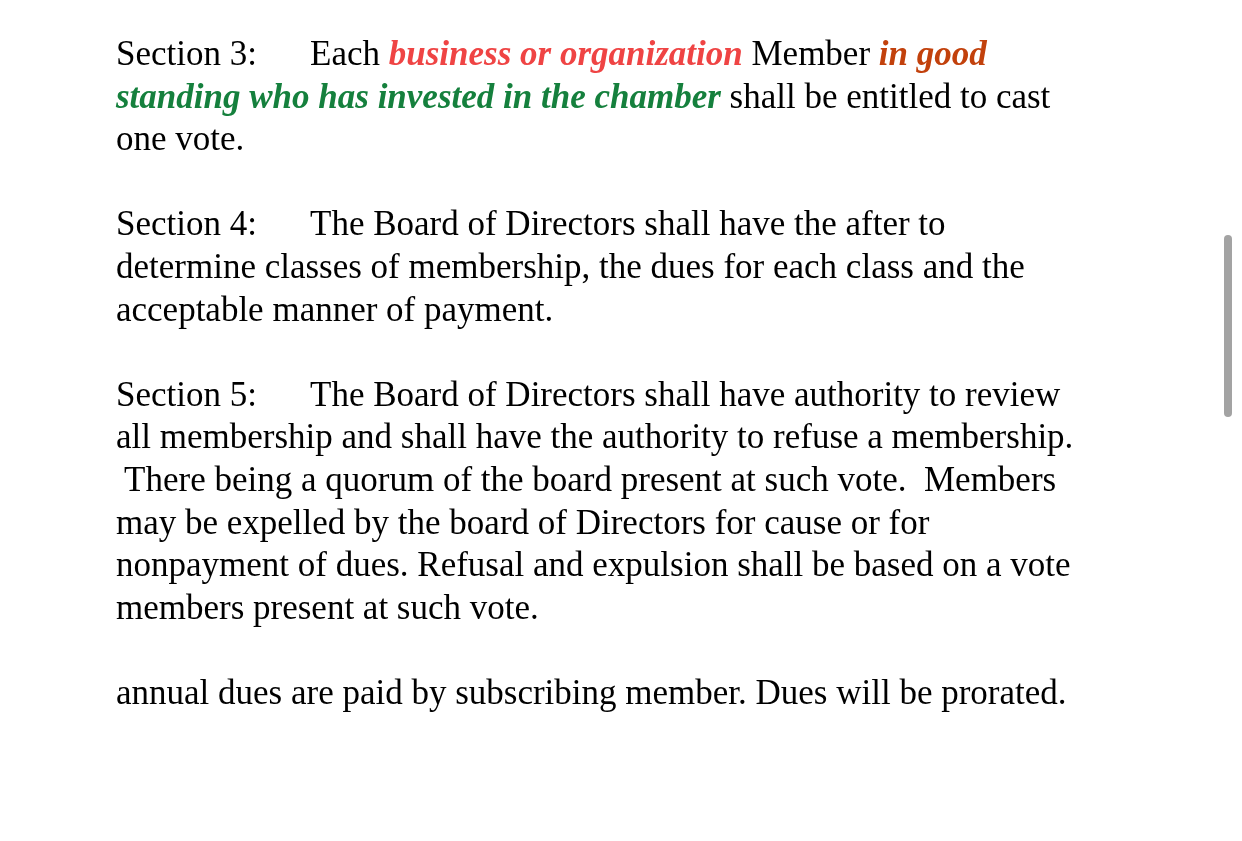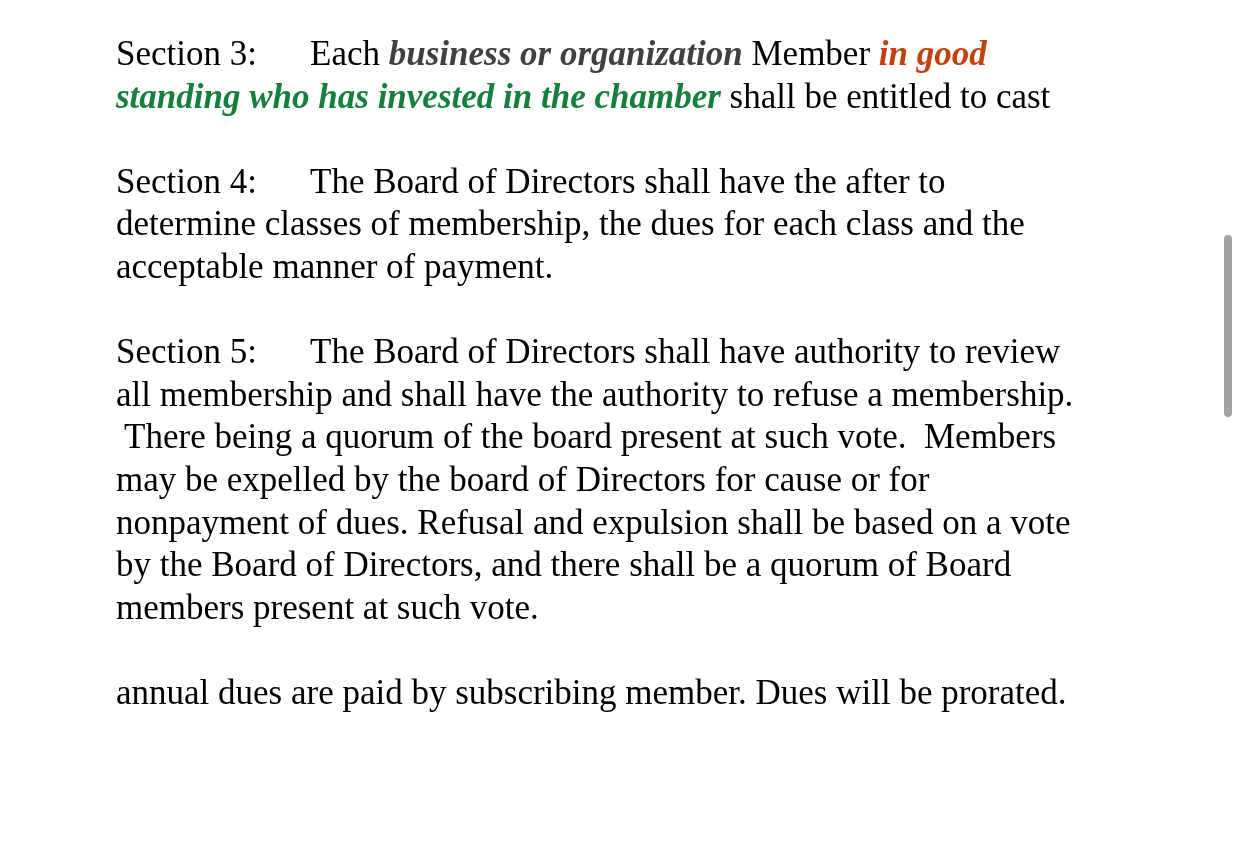--- a/index.html
+++ b/index.html
@@ -16,34 +16,34 @@
   .scrollbar {
     position: absolute; left: 1224px; top: 235px; width: 8px; height: 182px;
     background: #a3a3a3; border-radius: 4px;
   }
 </style>
 </head>
 <body>
 
 <div class="doc" id="doc">
     <div class="section">
-      <span class="line"><span class="label">Section 3:</span><span>Each </span><span class="hl" style="color: #404040;">business or organization</span><span> Member </span><span class="hl" style="color: #c2410c;">in good</span></span>
+      <span class="line"><span class="label">Section 3:</span><span>Each </span><span class="hl" style="color: #ef4444;">business or organization</span><span> Member </span><span class="hl" style="color: #c2410c;">in good</span></span>
       <span class="line"><span class="hl" style="color: #15803d;">standing who has invested in the chamber</span><span> shall be entitled to cast</span></span>
+      <span class="line"><span>one vote.</span></span>
     </div>
     <div class="section">
       <span class="line"><span class="label">Section 4:</span><span>The Board of Directors shall have the after to</span></span>
       <span class="line"><span>determine classes of membership, the dues for each class and the</span></span>
       <span class="line"><span>acceptable manner of payment.</span></span>
     </div>
     <div class="section">
       <span class="line"><span class="label">Section 5:</span><span>The Board of Directors shall have authority to review</span></span>
       <span class="line"><span>all membership and shall have the authority to refuse a membership.</span></span>
       <span class="line"><span> There being a quorum of the board present at such vote.  Members</span></span>
       <span class="line"><span>may be expelled by the board of Directors for cause or for</span></span>
       <span class="line"><span>nonpayment of dues. Refusal and expulsion shall be based on a vote</span></span>
-      <span class="line"><span>by the Board of Directors, and there shall be a quorum of Board</span></span>
       <span class="line"><span>members present at such vote.</span></span>
     </div>
     <div class="section">
       <span class="line"><span>annual dues are paid by subscribing member. Dues will be prorated.</span></span>
     </div>
   </div>
 <div class="scrollbar"></div>
 
 </body></html>

